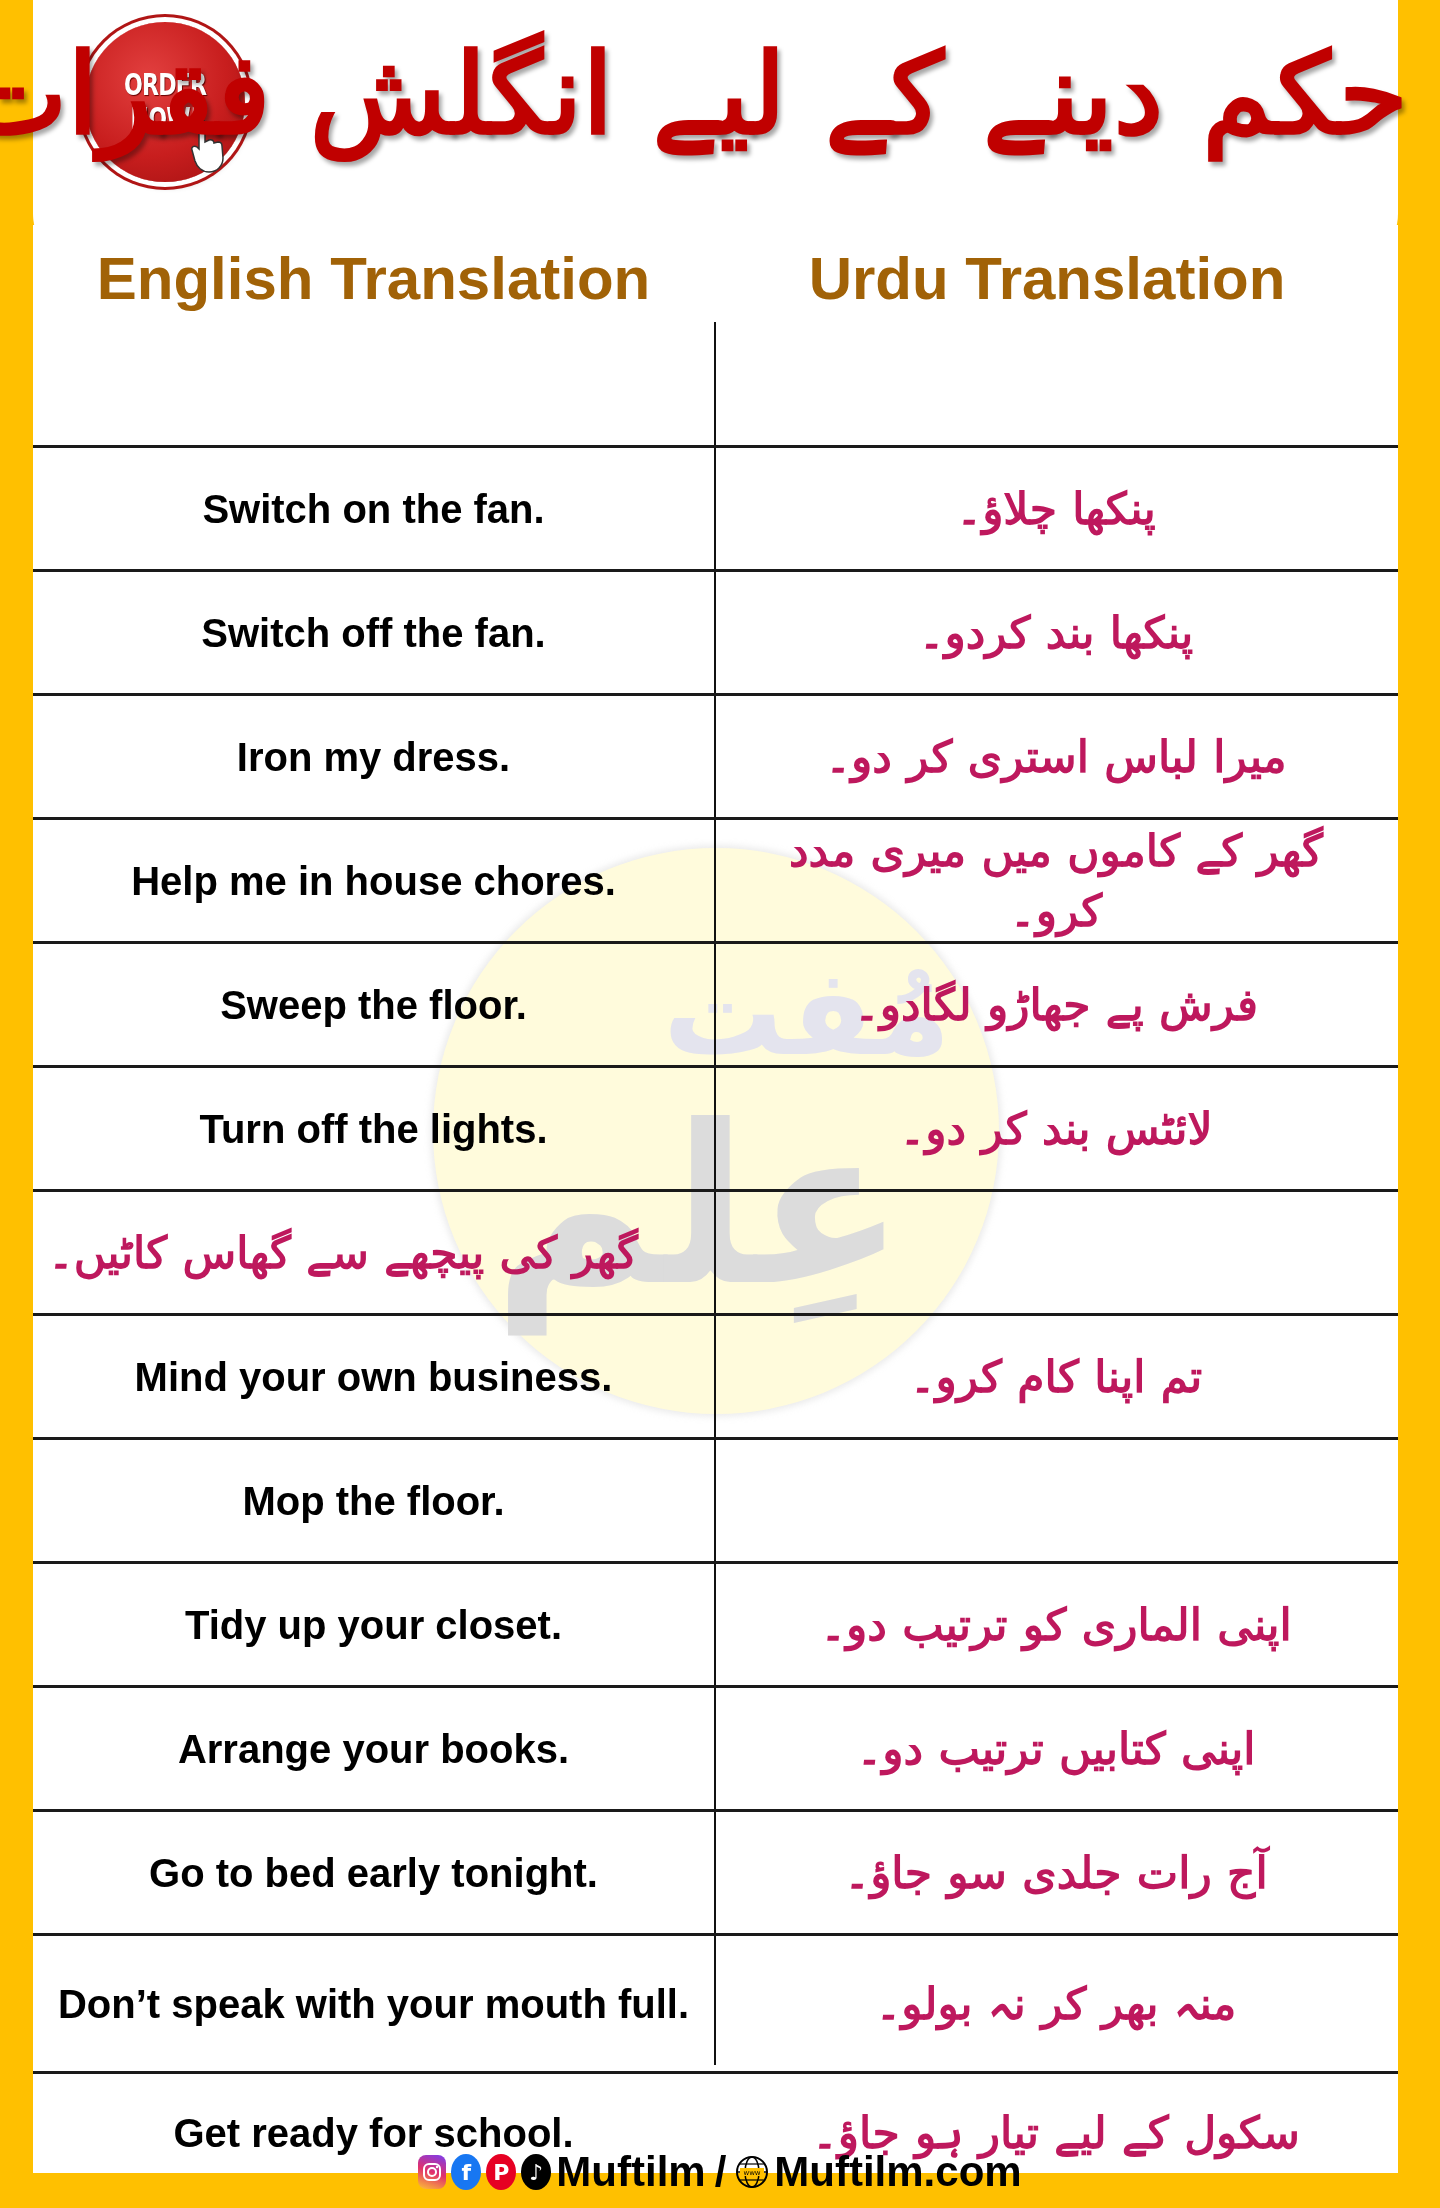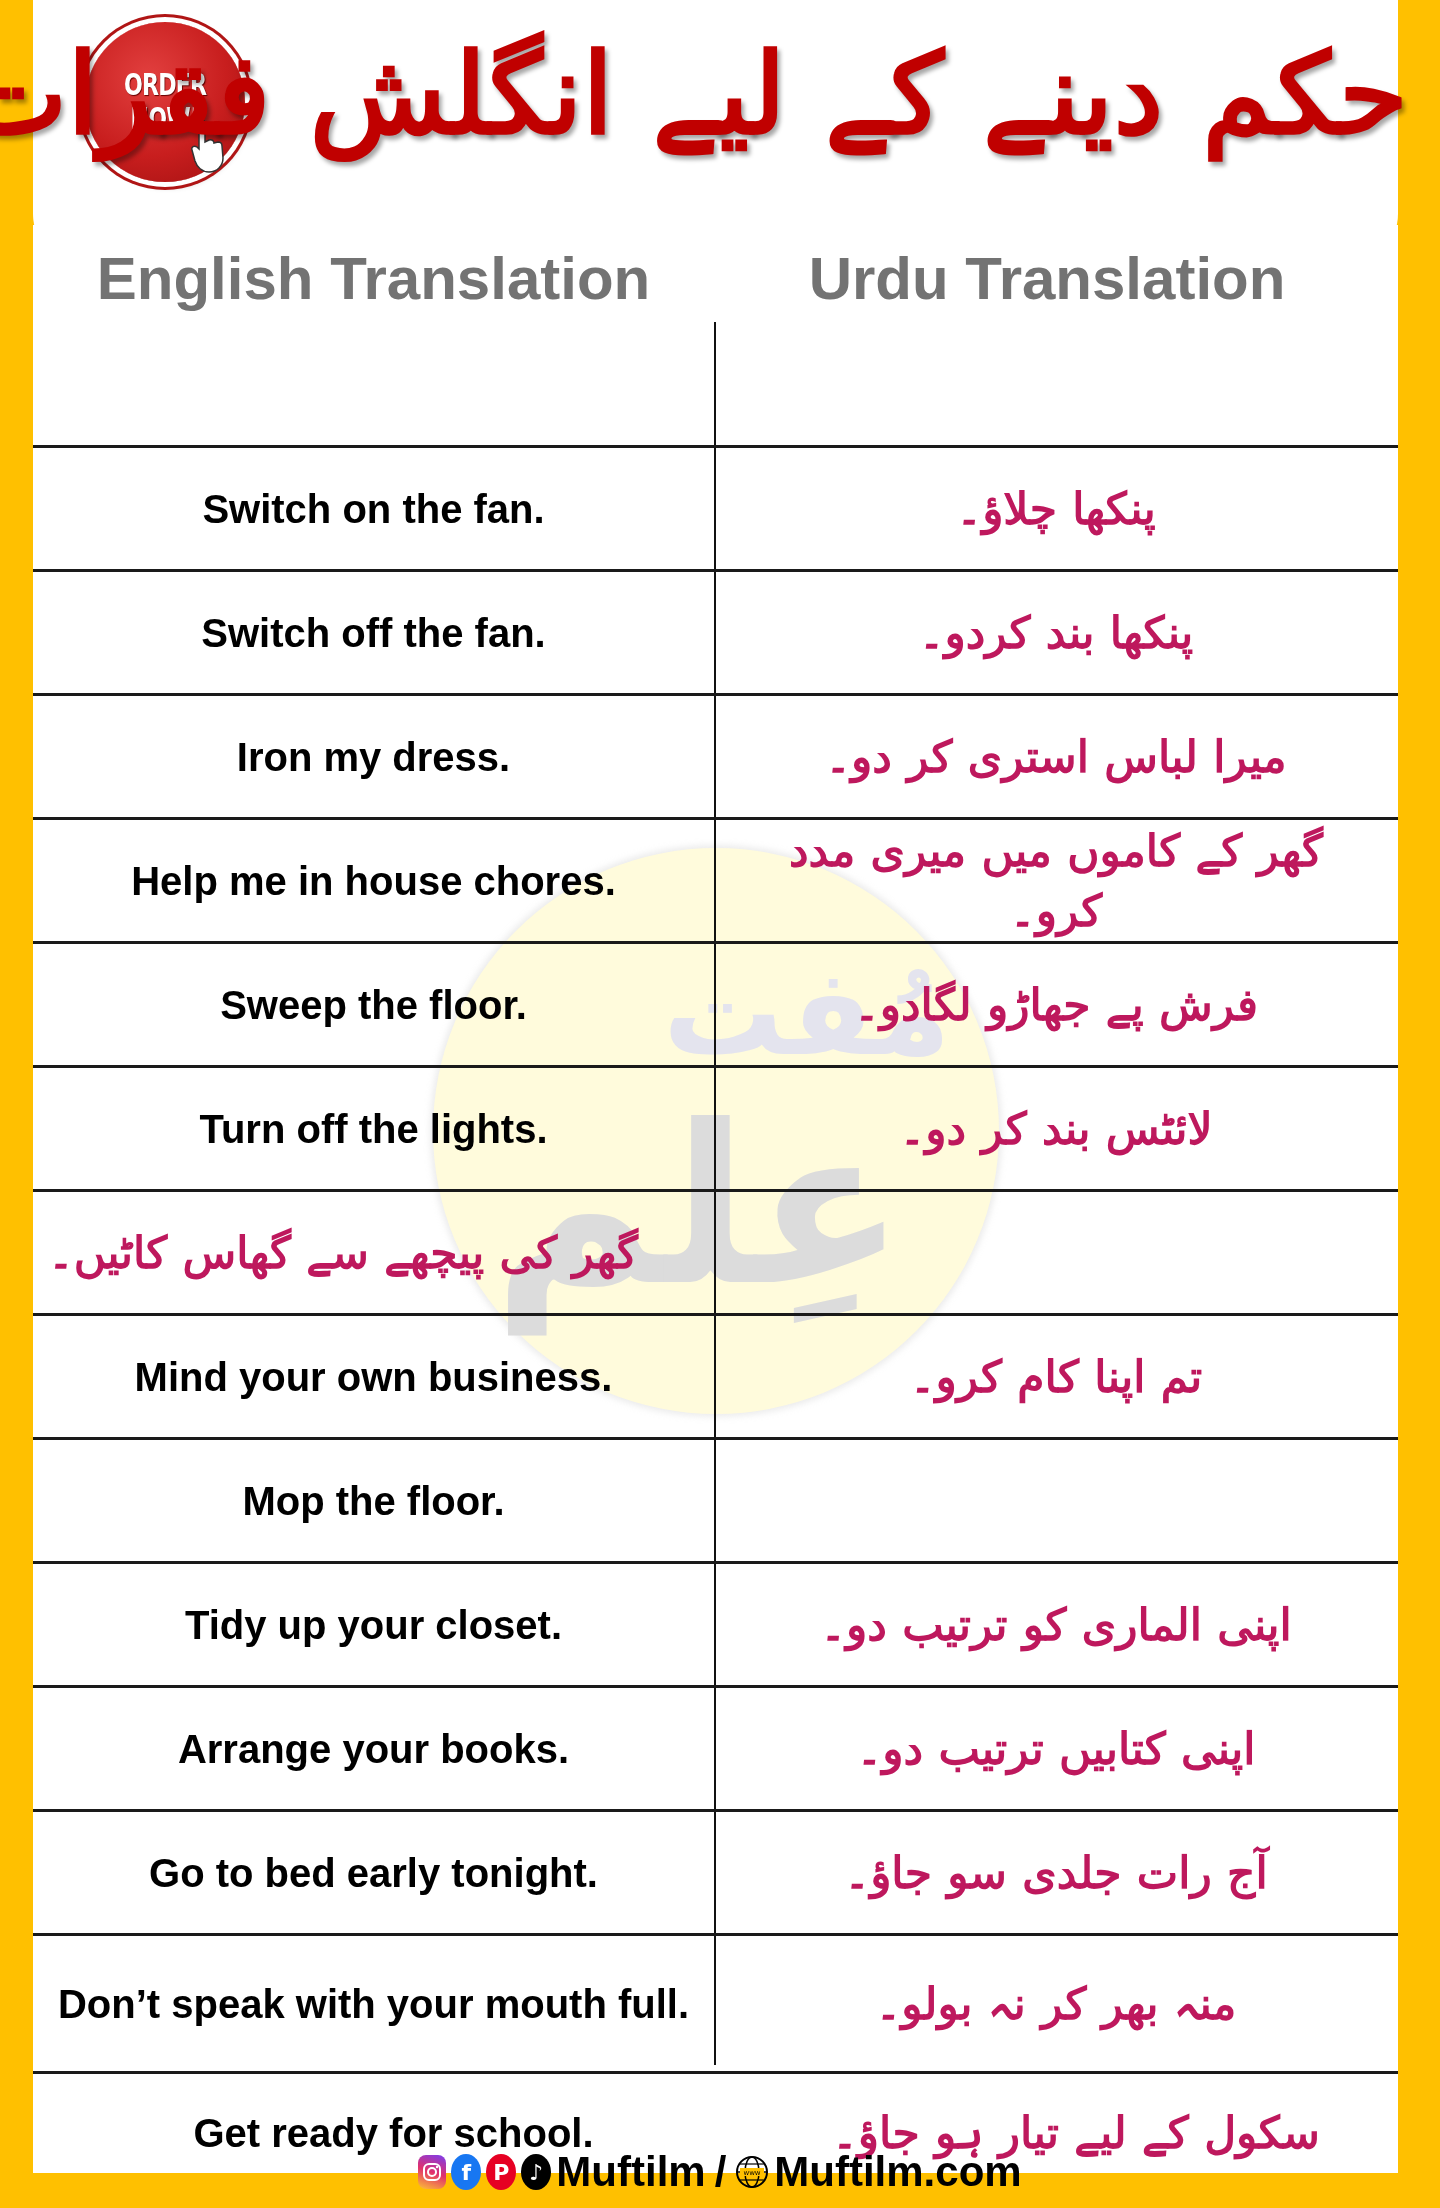--- a/index.html
+++ b/index.html
@@ -50,37 +50,37 @@
   .wm-text {
     position: absolute; left: 0; top: 0; width: 566px; height: 566px;
     display: flex; align-items: center; justify-content: center;
     direction: rtl; font-family: "DejaVu Sans", sans-serif;
     color: #dcdcdc; font-size: 170px; font-weight: bold;
   }
   .wm-text .small { position: absolute; top: 95px; left: 230px; font-size: 120px; color: #e4e4ee; }
   .wm-text .big { position: absolute; top: 230px; left: 60px; font-size: 220px; }
   .col-head {
     position: absolute; top: 12px; height: 84px; line-height: 84px;
-    font-size: 60px; font-weight: bold; color: #737373; text-align: center;
+    font-size: 60px; font-weight: bold; color: #a16207; text-align: center;
     font-family: "Liberation Sans", sans-serif;
   }
   .col-head.en { left: 0; width: 681px; }
   .col-head.ur { left: 672px; width: 684px; }
   .vdivider {
     position: absolute; left: 681px; top: 97px; width: 2px; height: 1743px; background: #111;
   }
   .rows { position: absolute; left: 0; top: 220px; width: 1365px; }
   .row {
     position: relative; width: 1365px; height: 124px;
     border-top: 3px solid #1a1a1a; box-sizing: border-box;
     display: flex;
     gap: 32px;
   }
   .row.tall { height: 138px; }
-  .row.last { border-bottom: 3px solid #1a1a1a; padding-left: 20px; }
+  .row.last { border-bottom: 3px solid #1a1a1a; }
   .cell {
     display: flex; align-items: center; justify-content: center; text-align: center;
     box-sizing: border-box;
   }
   .cell.en {
     width: 681px; padding: 0 10px;
     font-size: 40px; font-weight: bold; color: #000;
     font-family: "Liberation Sans", sans-serif; line-height: 48px;
   }
   .cell.ur {

